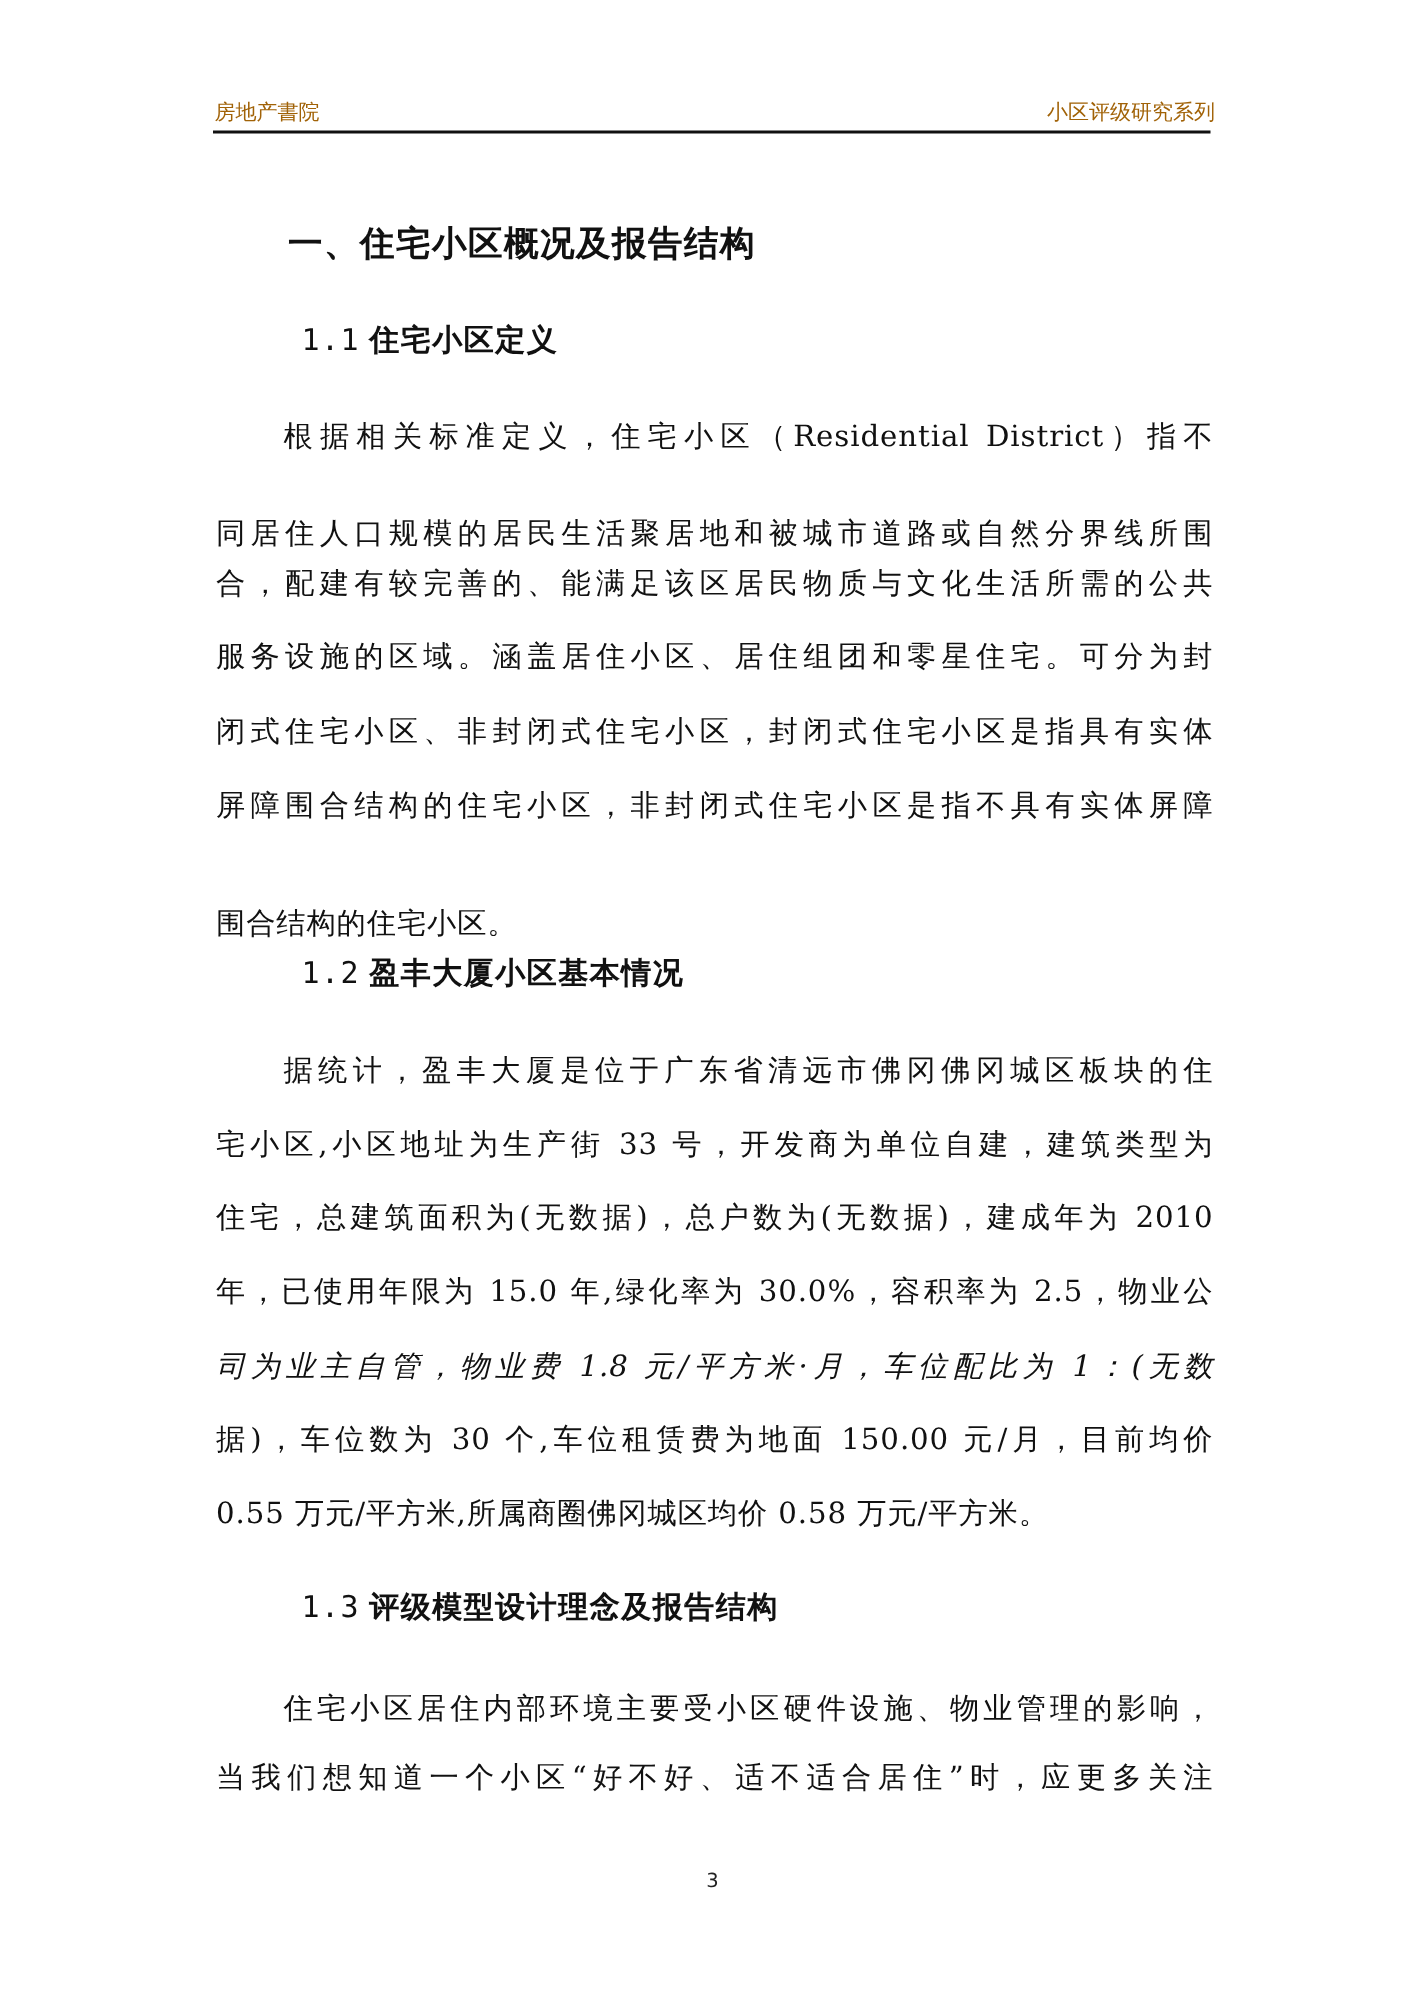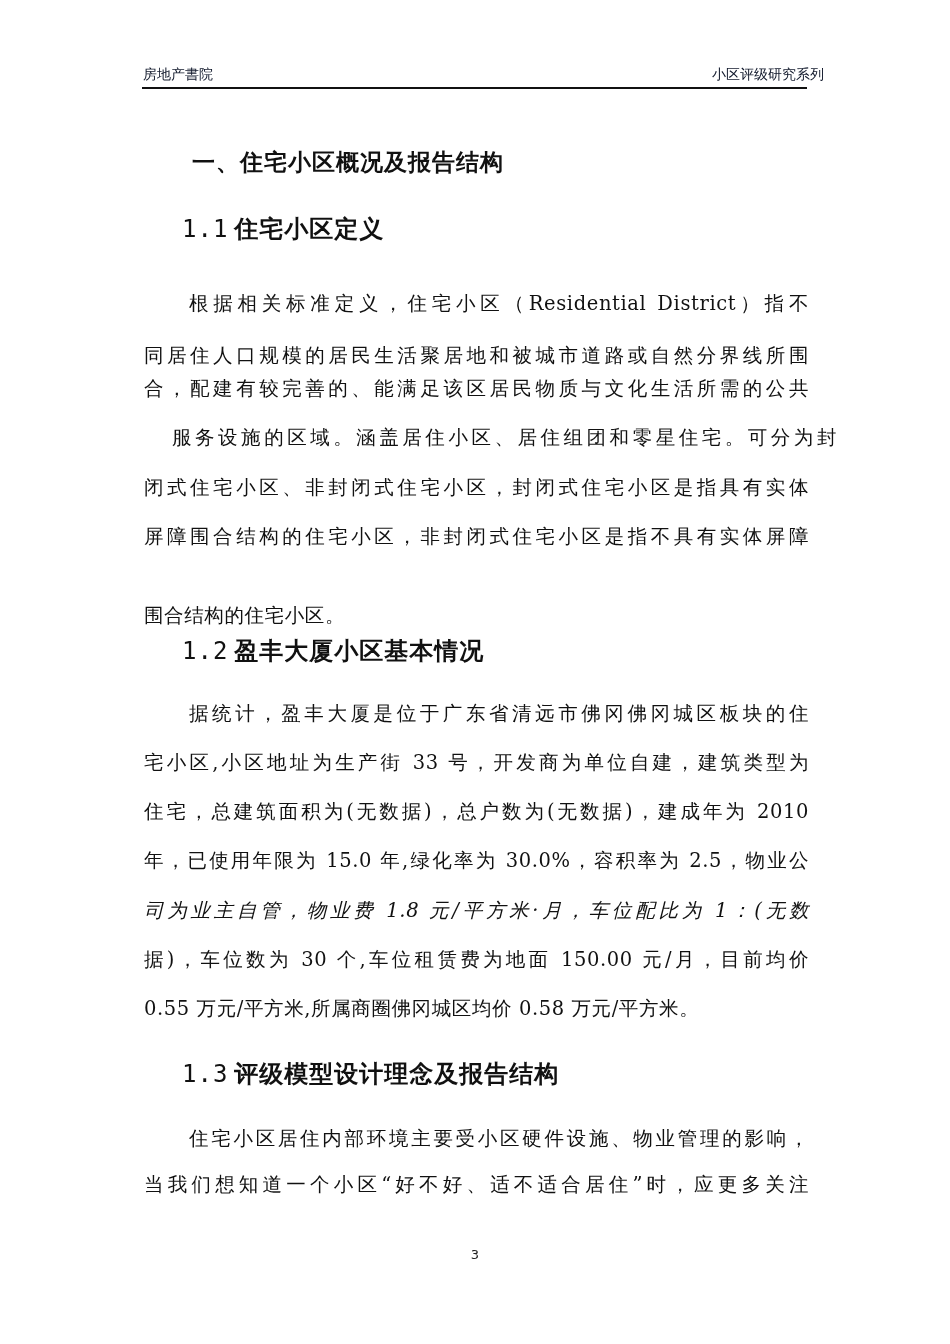--- a/index.html
+++ b/index.html
@@ -1,25 +1,25 @@
 <!DOCTYPE html>
 <html><head>
   <meta charset="utf-8">
   <style>
     html, body { margin: 0; padding: 0; background: #ffffff; }
     body { width: 950px; height: 1344px; position: relative; overflow: hidden;
            font-family: "DejaVu Serif", "Liberation Serif", serif; color: #111; }
     .hdr { position: absolute; top: 66px; font-family: "DejaVu Sans", "Liberation Sans", sans-serif;
-           font-size: 14px; color: #0f172a; }
+           font-size: 14px; color: #a16207; }
     .hdr-left { left: 143px; }
-    .hdr-right { right: 126px; font-family: Liberation Serif, serif; }
+    .hdr-right { right: 140px; font-family: Liberation Serif, serif; }
     .hdr-rule { position: absolute; left: 142px; width: 665px; top: 87px; height: 2px; background: #111; }
     .h1 { position: absolute; left: 192px; top: 147px; font-size: 23px; font-weight: bold;
           font-family: "DejaVu Sans", "Liberation Sans", sans-serif; letter-spacing: 1px; }
-    .h2 { position: absolute; left: 182px; font-size: 24px; font-weight: bold;
+    .h2 { position: absolute; left: 201px; font-size: 20px; font-weight: bold;
           font-family: "DejaVu Sans", "Liberation Sans", sans-serif; letter-spacing: 1px; }
     .h2 .num { font-family: "DejaVu Sans Mono", "Liberation Mono", monospace; font-weight: normal; margin-right: 6px; }
     .line { position: absolute; left: 144px; width: 665px; font-size: 19.5px; white-space: nowrap;
             letter-spacing: 0.6px; text-align-last: justify; text-align: justify; }
     .line.indent { left: 189px; width: 620px; }
     .line.last { text-align-last: left; }
     .pageno { position: absolute; top: 1247px; left: 0; width: 950px; text-align: center;
               font-family: "DejaVu Sans", "Liberation Sans", sans-serif; font-size: 13px; color: #222; }
   </style>
 </head>
@@ -30,24 +30,24 @@
   <span class="hdr hdr-right">小区评级研究系列</span>
   <div class="hdr-rule"></div>
 </div>
 
 <div class="h1">一、住宅小区概况及报告结构</div>
 
 <div class="h2" style="top:213px;">
   <span class="num">1.1</span><span>住宅小区定义</span>
 </div>
 <div>
-  <div class="line indent" style="top:290px;">根据相关标准定义，住宅小区（Residential District）指不</div>
+  <div class="line indent" style="top:277px;">根据相关标准定义，住宅小区（Residential District）指不</div>
   <div class="line" style="top:326px;margin-top:16px;">同居住人口规模的居民生活聚居地和被城市道路或自然分界线所围</div>
   <div class="line" style="top:375px;">合，配建有较完善的、能满足该区居民物质与文化生活所需的公共</div>
-  <div class="line" style="top:424px;margin-left:28px;">服务设施的区域。涵盖居住小区、居住组团和零星住宅。可分为封</div>
+  <div class="line" style="top:424px;">服务设施的区域。涵盖居住小区、居住组团和零星住宅。可分为封</div>
   <div class="line" style="top:474px;">闭式住宅小区、非封闭式住宅小区，封闭式住宅小区是指具有实体</div>
   <div class="line" style="top:523px;">屏障围合结构的住宅小区，非封闭式住宅小区是指不具有实体屏障</div>
   <div class="line last" style="top:602px;">围合结构的住宅小区。</div>
 </div>
 
 <div class="h2" style="top:635px;">
   <span class="num">1.2</span><span>盈丰大厦小区基本情况</span>
 </div>
 <div>
   <div class="line indent" style="top:700px;">据统计，盈丰大厦是位于广东省清远市佛冈佛冈城区板块的住</div>

